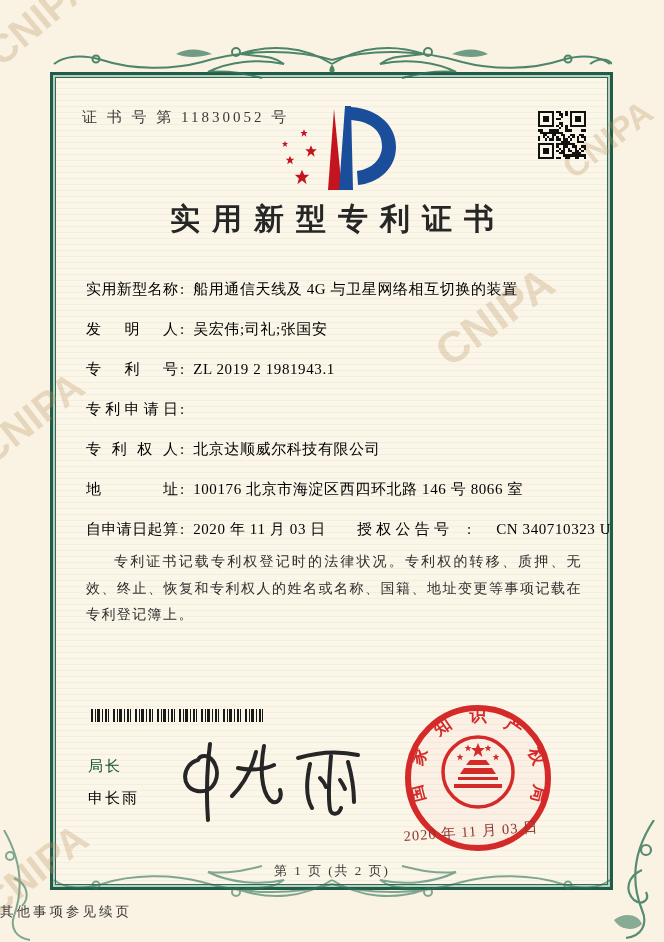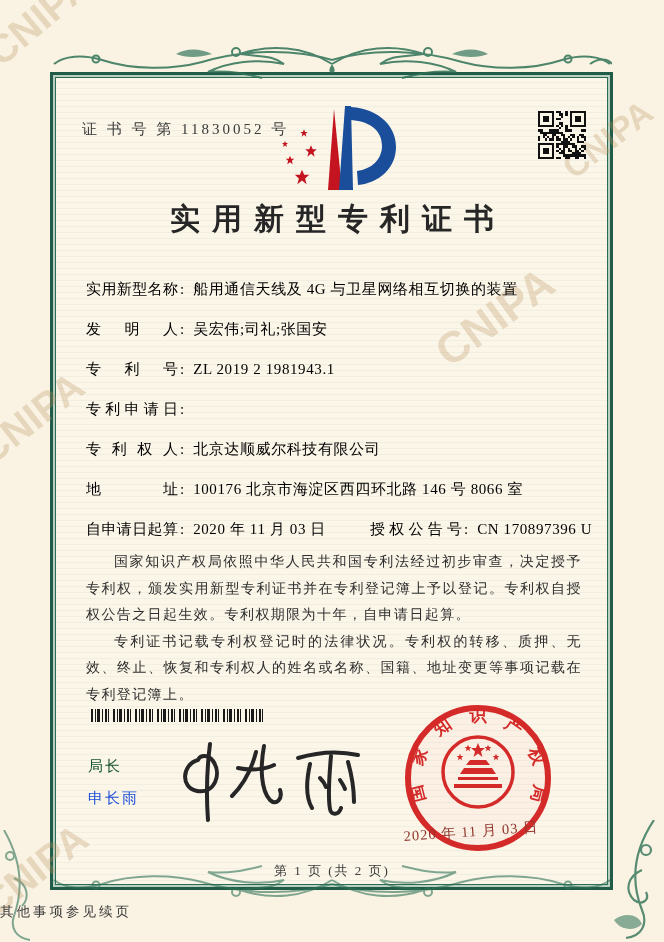--- a/index.html
+++ b/index.html
@@ -10,51 +10,51 @@
   .frame{position:absolute;left:50px;top:72px;width:557px;height:812px;
     border:3px solid #215c49;
     box-shadow:inset 0 0 0 2px #b9cfc0, inset 0 0 0 3px #2c6a54;
     background:
       repeating-linear-gradient(0deg, rgba(140,175,150,0.10) 0px, rgba(140,175,150,0.10) 1px, transparent 1px, transparent 6px),
       #fcf6e9;}
 
   .wm{position:absolute;font-family:"Liberation Sans","DejaVu Sans",sans-serif;
       font-weight:bold;color:rgba(186,148,98,0.30);z-index:3;pointer-events:none;}
 
-  .certnum{position:absolute;left:82px;top:108px;font-size:15px;letter-spacing:3px;color:#3a3a3a;z-index:4;margin-top:12px;}
+  .certnum{position:absolute;left:82px;top:108px;font-size:15px;letter-spacing:3px;color:#3a3a3a;z-index:4;}
 
   .logo{position:absolute;left:254px;top:96px;z-index:4;}
   .qr{position:absolute;left:538px;top:111px;width:48px;height:48px;z-index:4;}
 
   .title{position:absolute;left:0;top:199px;width:100%;text-align:center;
     font-size:30px;font-weight:bold;color:#262626;letter-spacing:12px;text-indent:12px;z-index:4;}
 
   .fields{position:absolute;left:86px;top:277px;width:505px;display:flex;flex-direction:column;gap:16px;
     font-size:15px;color:#000000;z-index:4;}
   .field-row{display:flex;align-items:baseline;line-height:24px;}
   .flabel{display:inline-block;width:92px;text-align:justify;text-align-last:justify;flex:0 0 auto;}
   .fcolon{margin:0 9px 0 2px;flex:0 0 auto;}
   .fvalue{letter-spacing:0.6px;white-space:nowrap;}
-  .pair2{margin-left:44px;display:flex;align-items:center;}
+  .pair2{margin-left:31px;display:flex;align-items:center;gap:16px;}
 
   .body-text{position:absolute;left:86px;top:549px;width:496px;z-index:4;
     font-size:14px;line-height:26.5px;letter-spacing:1.4px;color:#2e2e2e;text-align:justify;}
   .body-text p{margin:0;text-indent:2em;}
 
   .barcode{position:absolute;left:91px;top:709px;width:176px;height:13px;z-index:4;
     background:repeating-linear-gradient(90deg,
       #191919 0 2px, transparent 2px 4px,
       #191919 4px 5px, transparent 5px 6px,
       #191919 6px 9px, transparent 9px 11px,
       #191919 11px 12px, transparent 12px 14px,
       #191919 14px 16px, transparent 16px 17px,
       #191919 17px 18px, transparent 18px 22px);}
 
   .signer-title{position:absolute;left:88px;top:757px;font-size:15px;color:#14532d;letter-spacing:2px;z-index:4;}
-  .signer-name{position:absolute;left:88px;top:789px;font-size:15px;color:#1d4ed8;letter-spacing:2px;z-index:4;}
+  .signer-name{position:absolute;left:88px;top:789px;font-size:15px;color:#000000;letter-spacing:2px;z-index:4;}
   .signature{position:absolute;left:170px;top:736px;z-index:4;}
 
   .seal{position:absolute;left:396px;top:700px;z-index:5;opacity:0.95;}
 
   .page-footer{position:absolute;left:0;top:862px;width:100%;text-align:center;
     font-size:13px;color:#3a3a3a;letter-spacing:2px;z-index:4;}
   .continuation{position:absolute;left:0;top:903px;width:100%;text-align:left;
     font-size:13.5px;color:#3a3a3a;letter-spacing:3px;z-index:4;}
 
   .ornament{position:absolute;z-index:2;pointer-events:none;}
@@ -315,27 +315,26 @@
         <span class="fcolon">:</span>
         <span class="fvalue">100176 北京市海淀区西四环北路 146 号 8066 室</span>
     </div>
     <div class="field-row">
       <span class="flabel">自申请日起算</span>
         <span class="fcolon">:</span>
         <span class="fvalue">2020 年 11 月 03 日</span>
       <span class="pair2">
         <span class="flabel">授权公告号</span>
           <span class="fcolon">:</span>
-          <span class="fvalue">CN 170897396 U</span>
+          <span class="fvalue">CN 340710323 U</span>
       </span>
     </div>
   </div>
 
   <div class="body-text">
-    <p>国家知识产权局依照中华人民共和国专利法经过初步审查，决定授予专利权，颁发实用新型专利证书并在专利登记簿上予以登记。专利权自授权公告之日起生效。专利权期限为十年，自申请日起算。</p>
     <p>专利证书记载专利权登记时的法律状况。专利权的转移、质押、无效、终止、恢复和专利权人的姓名或名称、国籍、地址变更等事项记载在专利登记簿上。</p>
   </div>
 
   <div class="barcode"></div>
 
   <div class="signer-title">局长</div>
   <div class="signer-name">申长雨</div>
 
   <svg class="signature" width="225" height="90" viewBox="0 0 225 90">
     <g stroke="#262626" stroke-width="4" stroke-linecap="round" fill="none">

